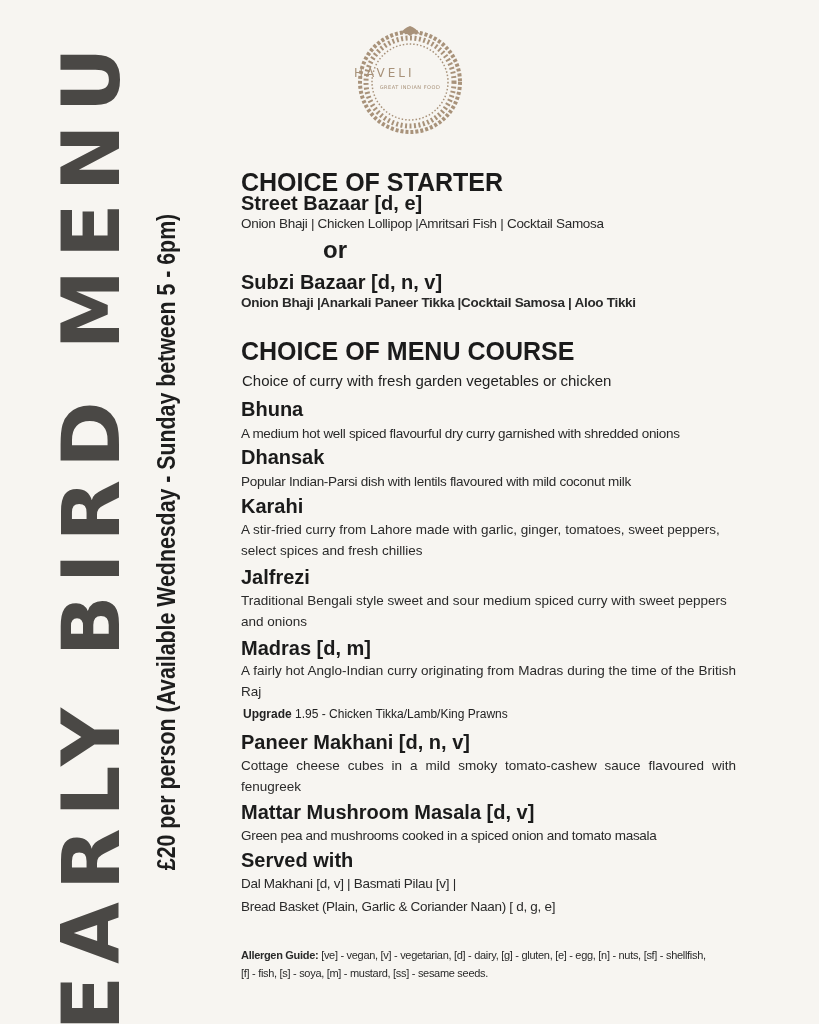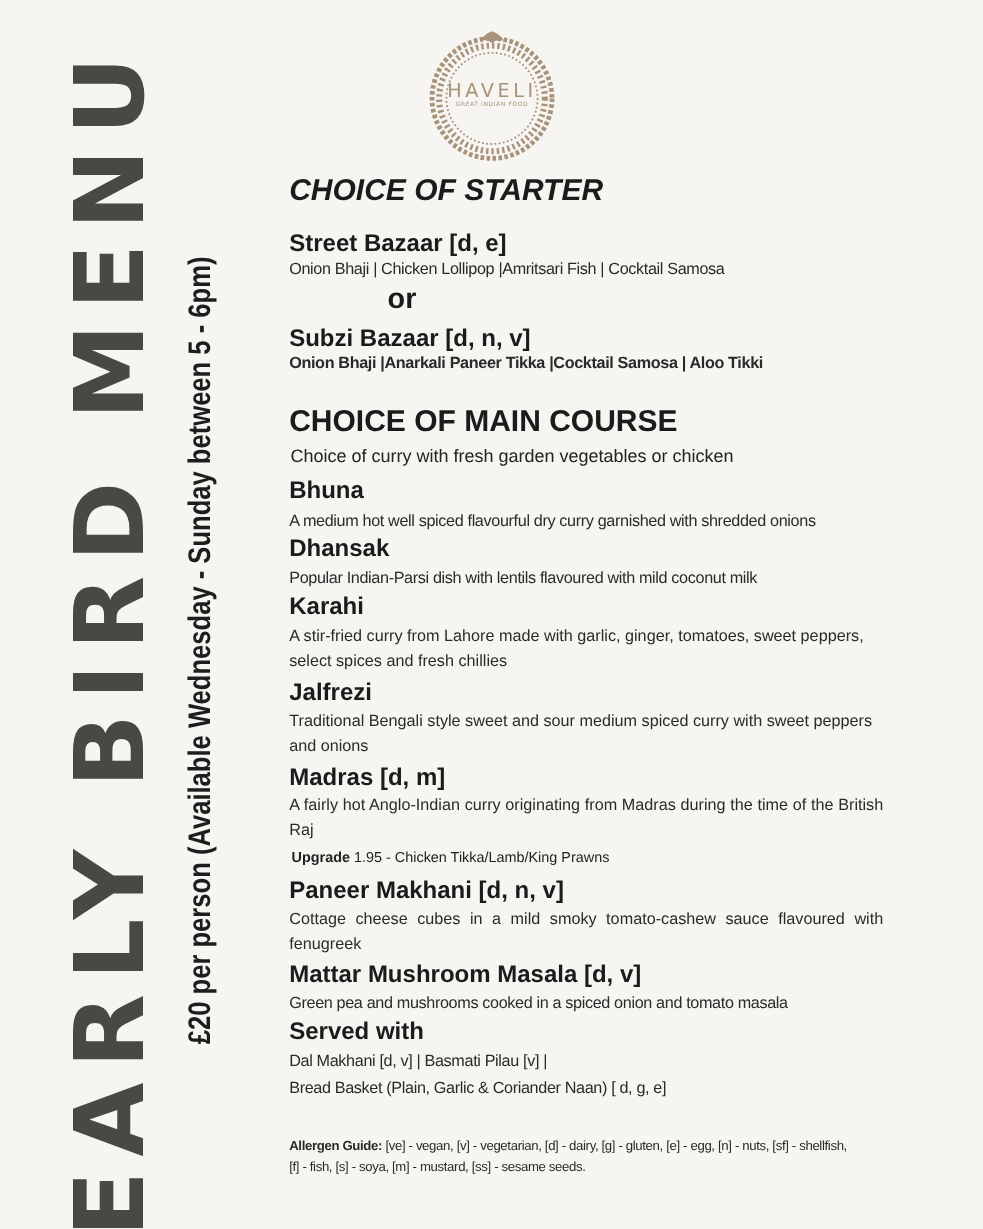--- a/index.html
+++ b/index.html
@@ -4,22 +4,22 @@
 <style>
   html, body { margin: 0; padding: 0; }
   body {
     width: 819px; height: 1024px; position: relative; overflow: hidden;
     background: #f7f5f1; color: #1d1d1d;
     font-family: "Liberation Sans", sans-serif;
   }
   .logo { position: absolute; left: 354px; top: 24px; width: 112px; height: 112px; }
   .logo svg { width: 112px; height: 112px; display: block; }
   .logo-text {
-    position: absolute; left: 0; top: 42px; width: 112px; text-align: center;
-    color: #a8927a; font-family: "DejaVu Sans", sans-serif; font-size: 16px; letter-spacing: 3px;
+    position: absolute; left: 0; top: 42px; width: 112px; text-align: left;
+    color: #a8927a; font-family: "DejaVu Sans", sans-serif; font-size: 12px; letter-spacing: 3px;
   }
   .logo-sub {
     position: absolute; left: 0; top: 60px; width: 112px; text-align: center;
     color: #a8927a; font-family: "DejaVu Sans", sans-serif; font-size: 5px; letter-spacing: 0.5px;
   }
 
   .big-title {
     position: absolute; left: 92px; top: 533px;
     transform: translate(-50%, -50%) rotate(-90deg);
     white-space: nowrap;
@@ -74,31 +74,31 @@
     <path d="M46 10 Q50 4 56 2 Q62 4 66 10 Q60 8 56 12 Q52 8 46 10 Z" fill="#a8927a"></path>
   </svg>
   <div class="logo-text">HAVELI</div>
   <div class="logo-sub">GREAT INDIAN FOOD</div>
 </div>
 
 <div class="big-title">EARLY BIRD MENU</div>
 <div class="subtitle">£20 per person (Available Wednesday - Sunday between 5 - 6pm)</div>
 
 <div class="content">
-  <div class="section-title" style="top:145px;font-style:italic;">CHOICE OF STARTER</div>
+  <div class="section-title" style="top:168px;">CHOICE OF STARTER</div>
 
   <div class="item-name" style="top:192px;">Street Bazaar [d, e]</div>
   <div class="item-desc narrow" style="top:213px;">Onion Bhaji | Chicken Lollipop |Amritsari Fish | Cocktail Samosa</div>
 
   <div class="or">or</div>
 
   <div class="item-name" style="top:271px;">Subzi Bazaar [d, n, v]</div>
   <div class="item-desc narrow" style="top:292px;font-weight:bold;">Onion Bhaji |Anarkali Paneer Tikka |Cocktail Samosa | Aloo Tikki</div>
 
-  <div class="section-title" style="top:337px;">CHOICE OF MAIN COURSE</div>
+  <div class="section-title" style="top:337px;">CHOICE OF MENU COURSE</div>
   <div class="intro">Choice of curry with fresh garden vegetables or chicken</div>
 
   <div class="item-name" style="top:398px;">Bhuna</div>
   <div class="item-desc narrow" style="top:423px;">A medium hot well spiced flavourful dry curry garnished with shredded onions</div>
 
   <div class="item-name" style="top:446px;">Dhansak</div>
   <div class="item-desc narrow" style="top:471px;">Popular Indian-Parsi dish with lentils flavoured with mild coconut milk</div>
 
   <div class="item-name" style="top:495px;">Karahi</div>
   <div class="item-desc" style="top:519px;">A stir-fried curry from Lahore made with garlic, ginger, tomatoes, sweet peppers, select spices and fresh chillies</div>

